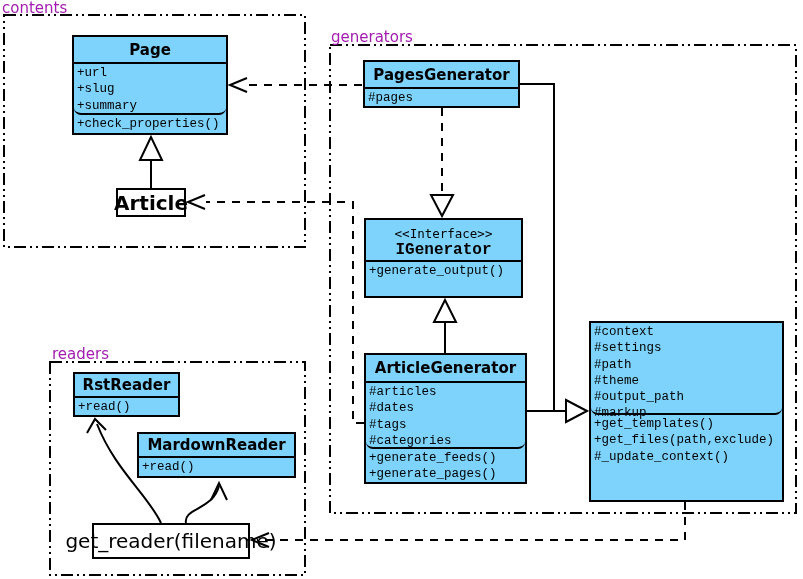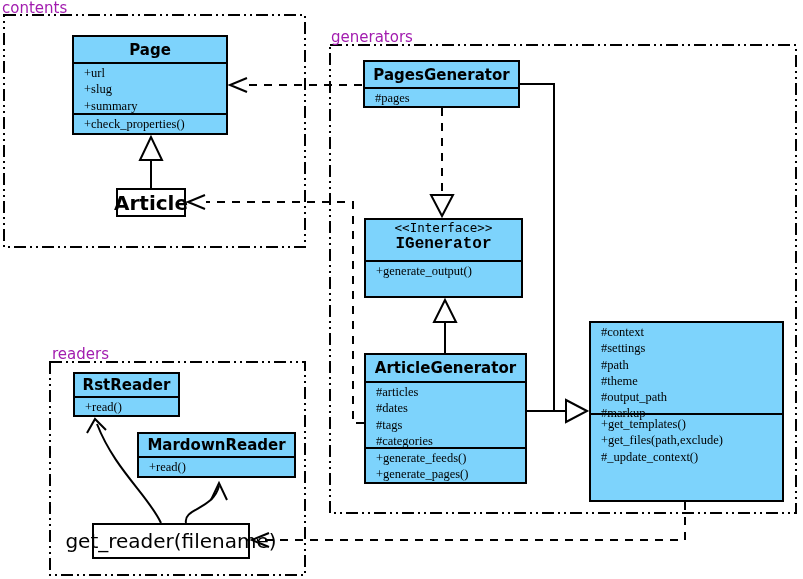--- a/index.html
+++ b/index.html
@@ -18,25 +18,25 @@
   .cls{
     position:absolute;z-index:3;background:#7dd3fc;border:2px solid #000;
     box-sizing:border-box;display:flex;flex-direction:column;
   }
   .cls-title{
     font-weight:bold;font-size:15px;text-align:center;
     display:flex;align-items:center;justify-content:center;
     border-bottom:2px solid #000;flex:0 0 auto;
   }
   .stereo{font-family:"DejaVu Sans Mono","Liberation Mono",monospace;font-weight:normal;font-size:12.5px;line-height:15px;}
-  .titleblock{display:flex;flex-direction:column;align-items:center;justify-content:flex-start;border-bottom:2px solid #000;flex:0 0 auto;}
+  .titleblock{display:flex;flex-direction:column;align-items:center;justify-content:flex-end;border-bottom:2px solid #000;flex:0 0 auto;}
   .titleblock .nm{font-weight:bold;font-size:16px;line-height:19px;font-family:Liberation Mono, monospace;}
   .cls-sec{
-    font-family:Liberation Serif, serif;font-size:12.5px;
-    line-height:16.3px;padding:1px 10px;flex:0 0 auto;box-sizing:border-box;
+    font-family:Liberation Mono, monospace;font-size:12.5px;
+    line-height:16.3px;padding:1px 3px;flex:0 0 auto;box-sizing:border-box;border-radius:7px;
   }
   .cls-sec.grow{flex:1 1 auto;}
   .plainbox{
     position:absolute;z-index:3;background:#fff;border:2px solid #000;box-sizing:border-box;
     display:flex;align-items:center;justify-content:center;font-size:20px;
   }
 </style>
 </head>
 <body>
 

